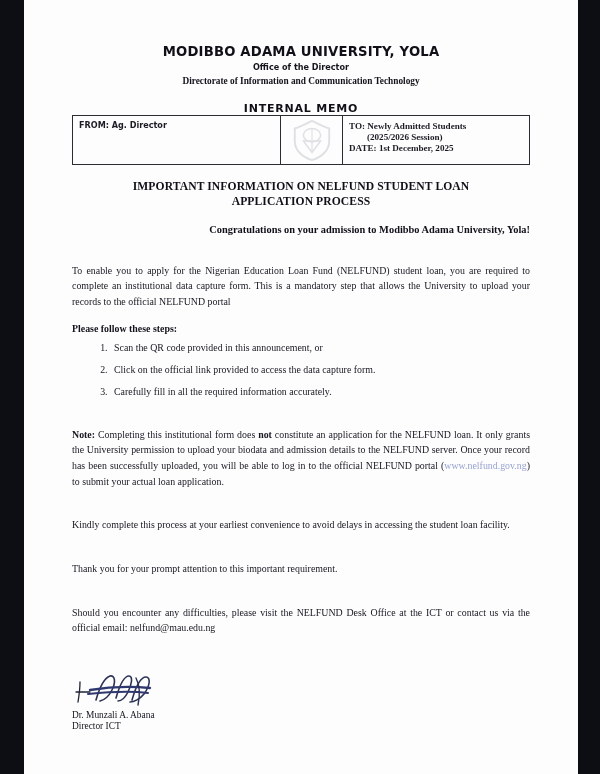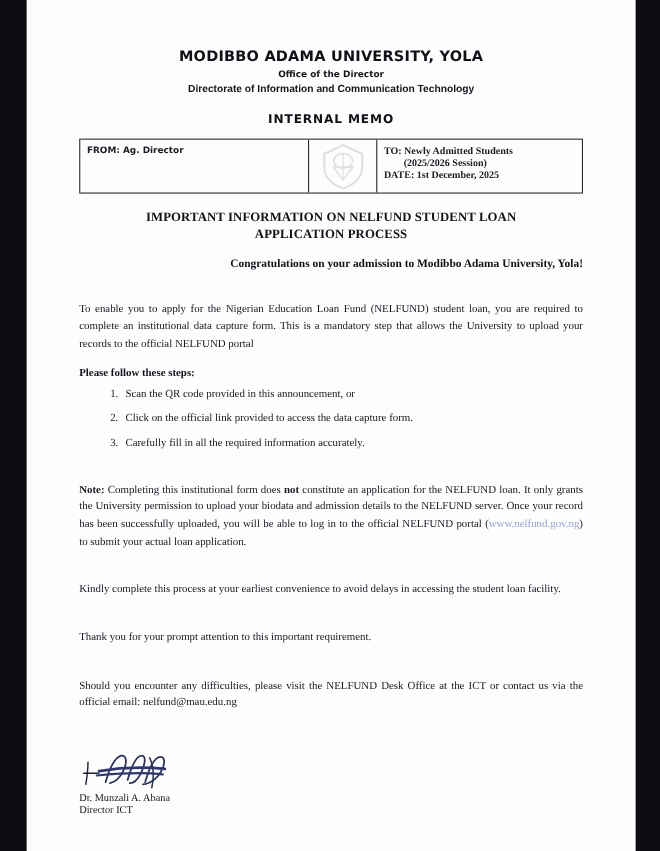--- a/index.html
+++ b/index.html
@@ -51,39 +51,38 @@
     color: #101018;
   }
   .org-sub1 {
     font-family: "DejaVu Sans", sans-serif;
     font-weight: bold;
     font-size: 8.1px;
     margin-top: 3px;
     color: #15151d;
   }
   .org-sub2 {
-    font-family: Liberation Sans, sans-serif;
+    font-family: Liberation Serif, serif;
     font-weight: bold;
     font-size: 9.3px;
     margin-top: 4px;
     color: #13131c;
   }
   .memo-title {
     font-family: "DejaVu Sans", sans-serif;
     font-weight: bold;
     font-size: 11px;
     letter-spacing: 0.8px;
     margin-top: 16px;
     color: #101018;
   }
 
   
   .memo-box {
     display: flex;
-    margin-top: 11px;
     border: 1px solid #2b2b33;
     height: 50px;
   }
   .memo-cell {
     padding: 4px 6px 3px 6px;
     display: flex;
     flex-direction: column;
     justify-content: space-between;
   }
   .memo-cell.from {

